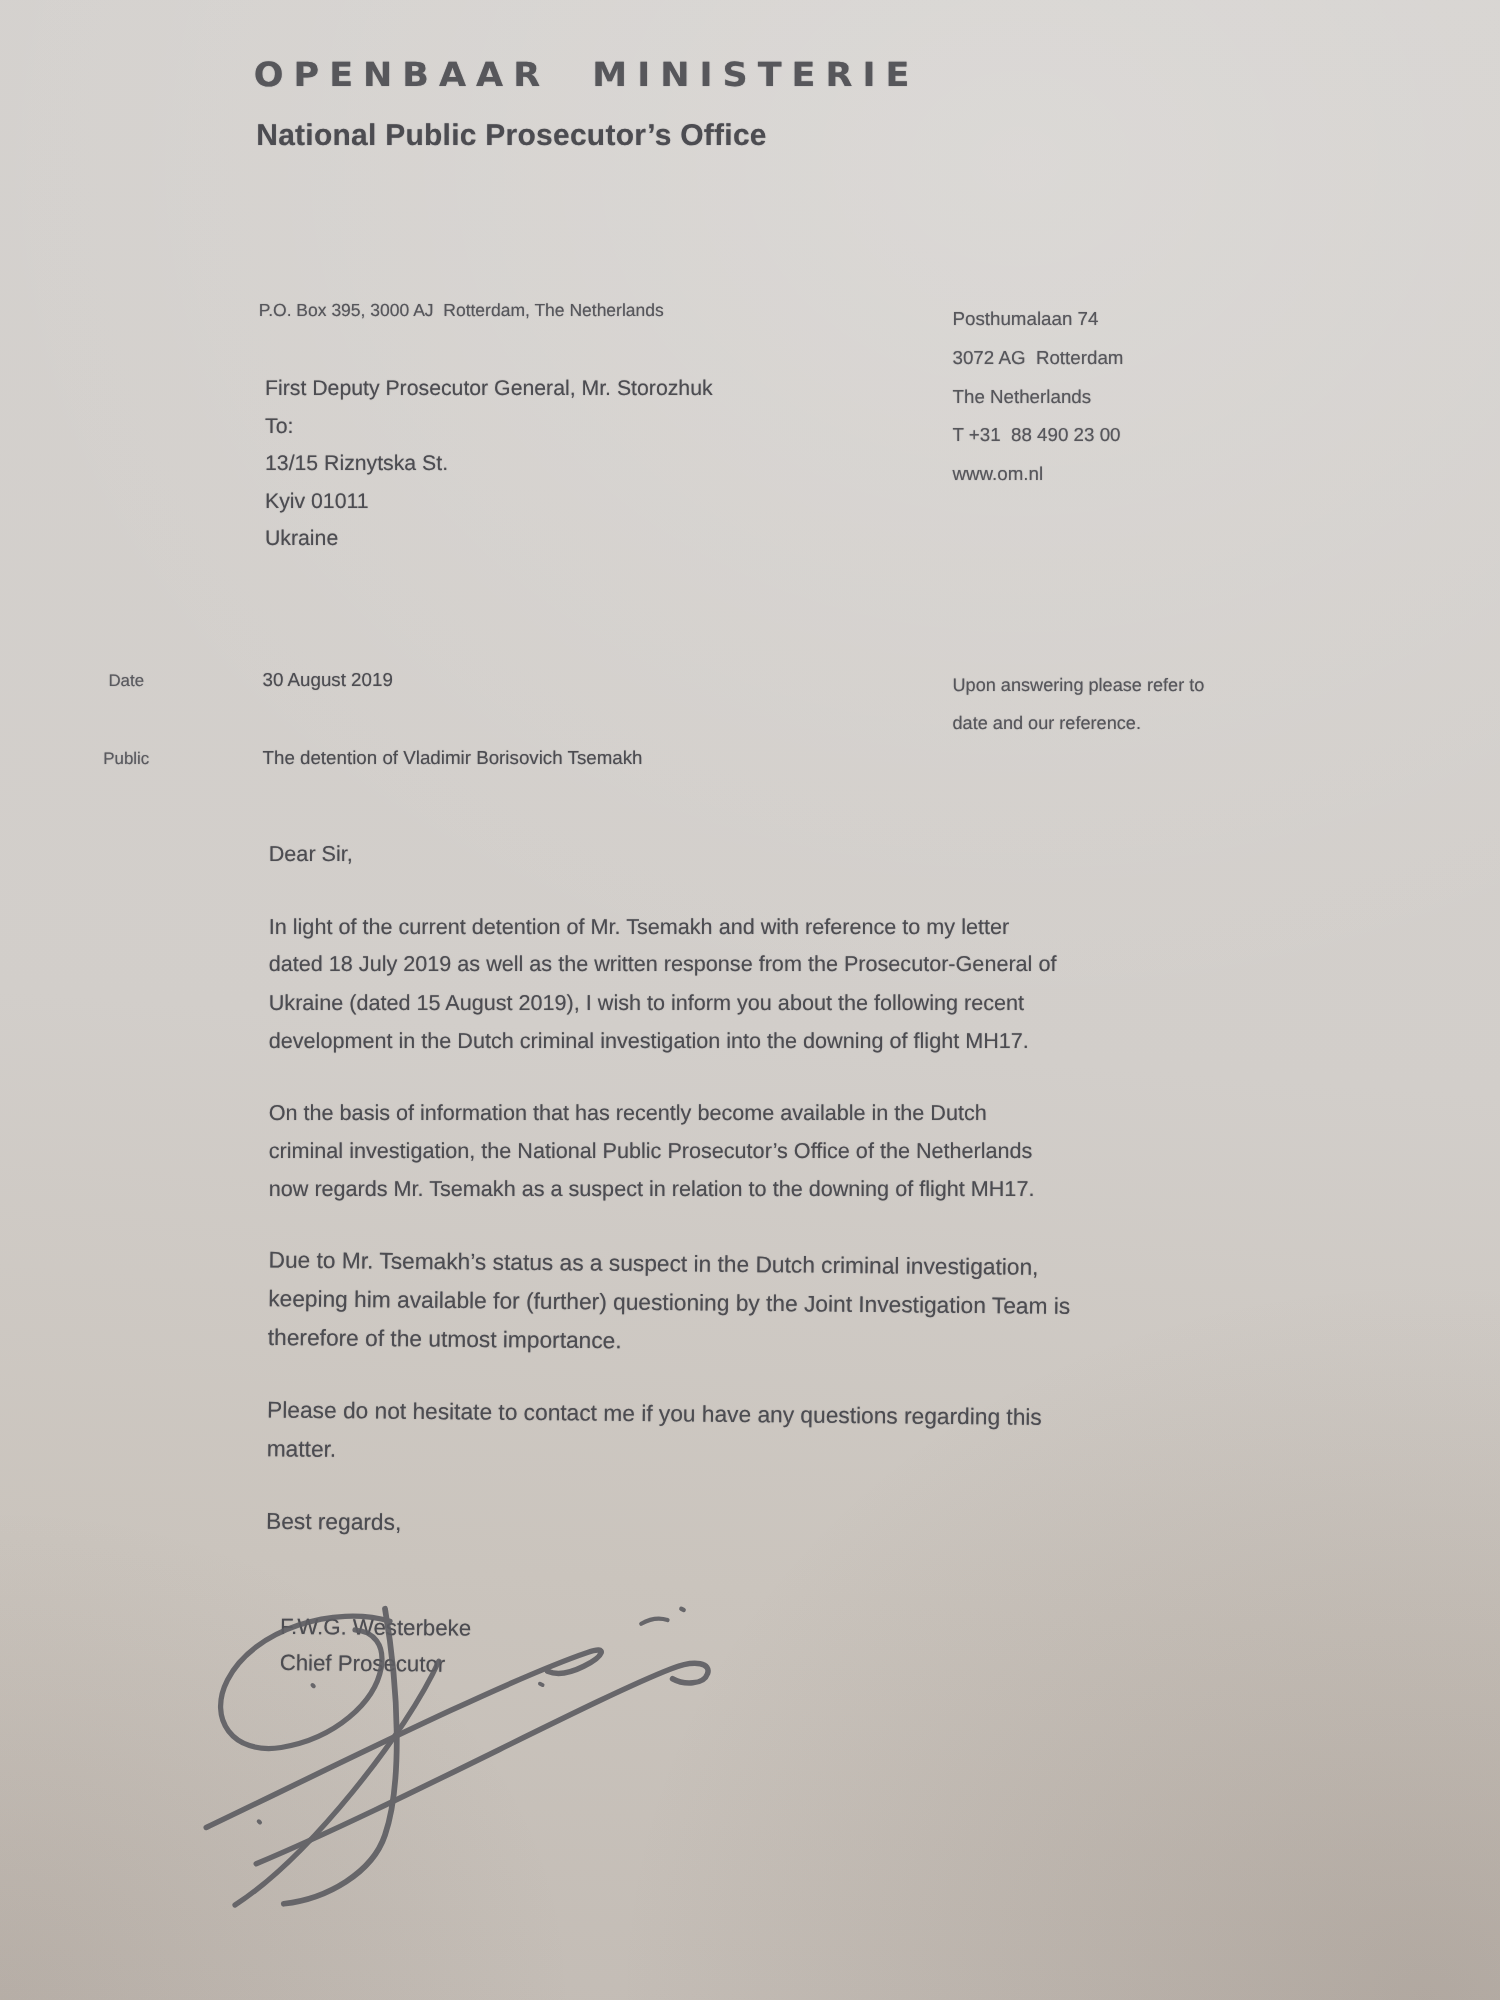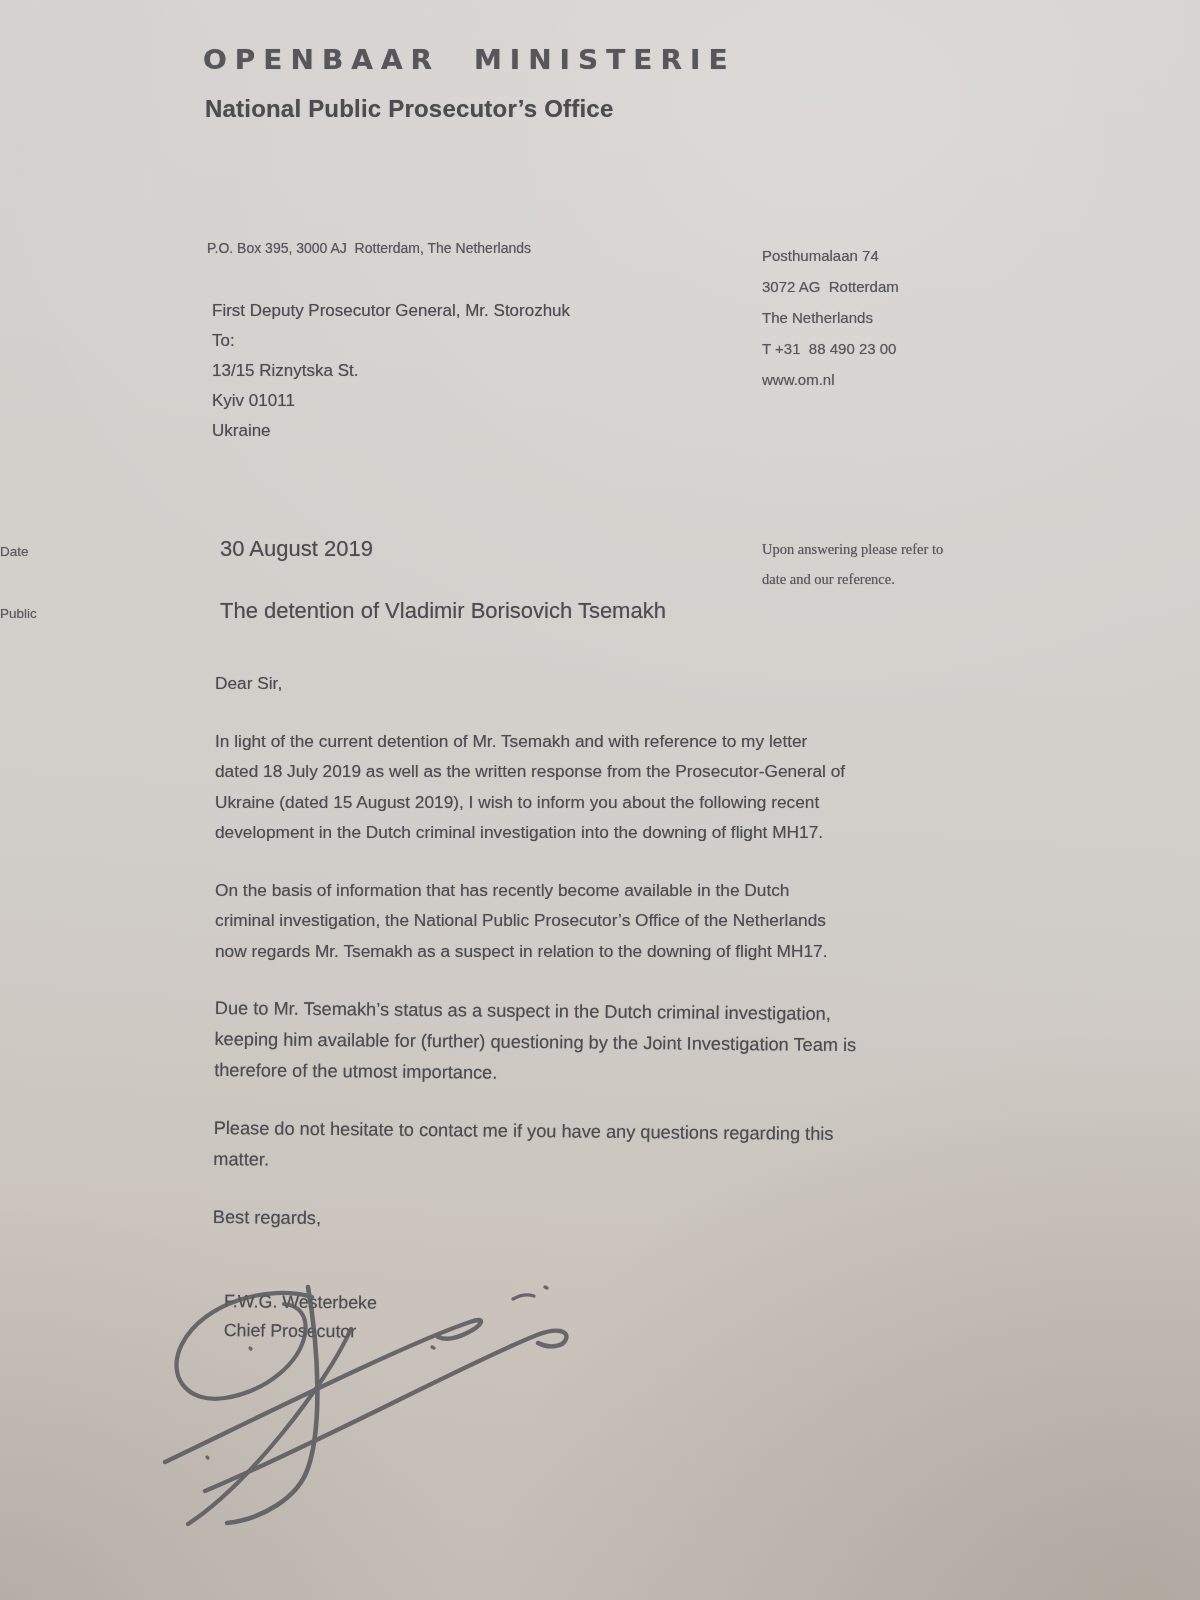--- a/index.html
+++ b/index.html
@@ -46,31 +46,30 @@
     position:absolute;left:762px;top:240px;
     font-size:15px;line-height:31px;color:var(--ink-soft);
   }
   .contact div{white-space:pre-wrap;}
   .recipient{
     position:absolute;left:212px;top:296px;
     font-size:17px;line-height:30px;color:var(--ink);
   }
   .meta-row{position:absolute;left:0;display:flex;align-items:baseline;}
   .meta-row .lbl{
-    width:202px;text-align:left;font-size:13.5px;color:#5a5a5f;
+    width:202px;text-align:center;font-size:13.5px;color:#5a5a5f;
     flex:0 0 202px;
   }
-  .meta-row .val{margin-left:18px;font-size:22px;color:var(--ink);}
+  .meta-row .val{margin-left:8px;font-size:15px;color:var(--ink);}
   .row-date{top:536px;}
   .row-subject{top:598px;}
   .refnote{
     position:absolute;left:762px;top:534px;
     font-size:14.5px;line-height:30px;color:var(--ink-soft);
     white-space:pre-line;
-    font-family:Liberation Serif, serif;
   }
 
   .bodytext{
     position:absolute;left:215px;top:668px;width:800px;
     font-size:17.3px;line-height:30.5px;color:var(--ink);
   }
   .bodytext p{white-space:pre-line;margin:0 0 27px 0;}
   .salutation{margin-bottom:26px;}
   .nudge{padding-top:8px;}
   .letter-lower{

